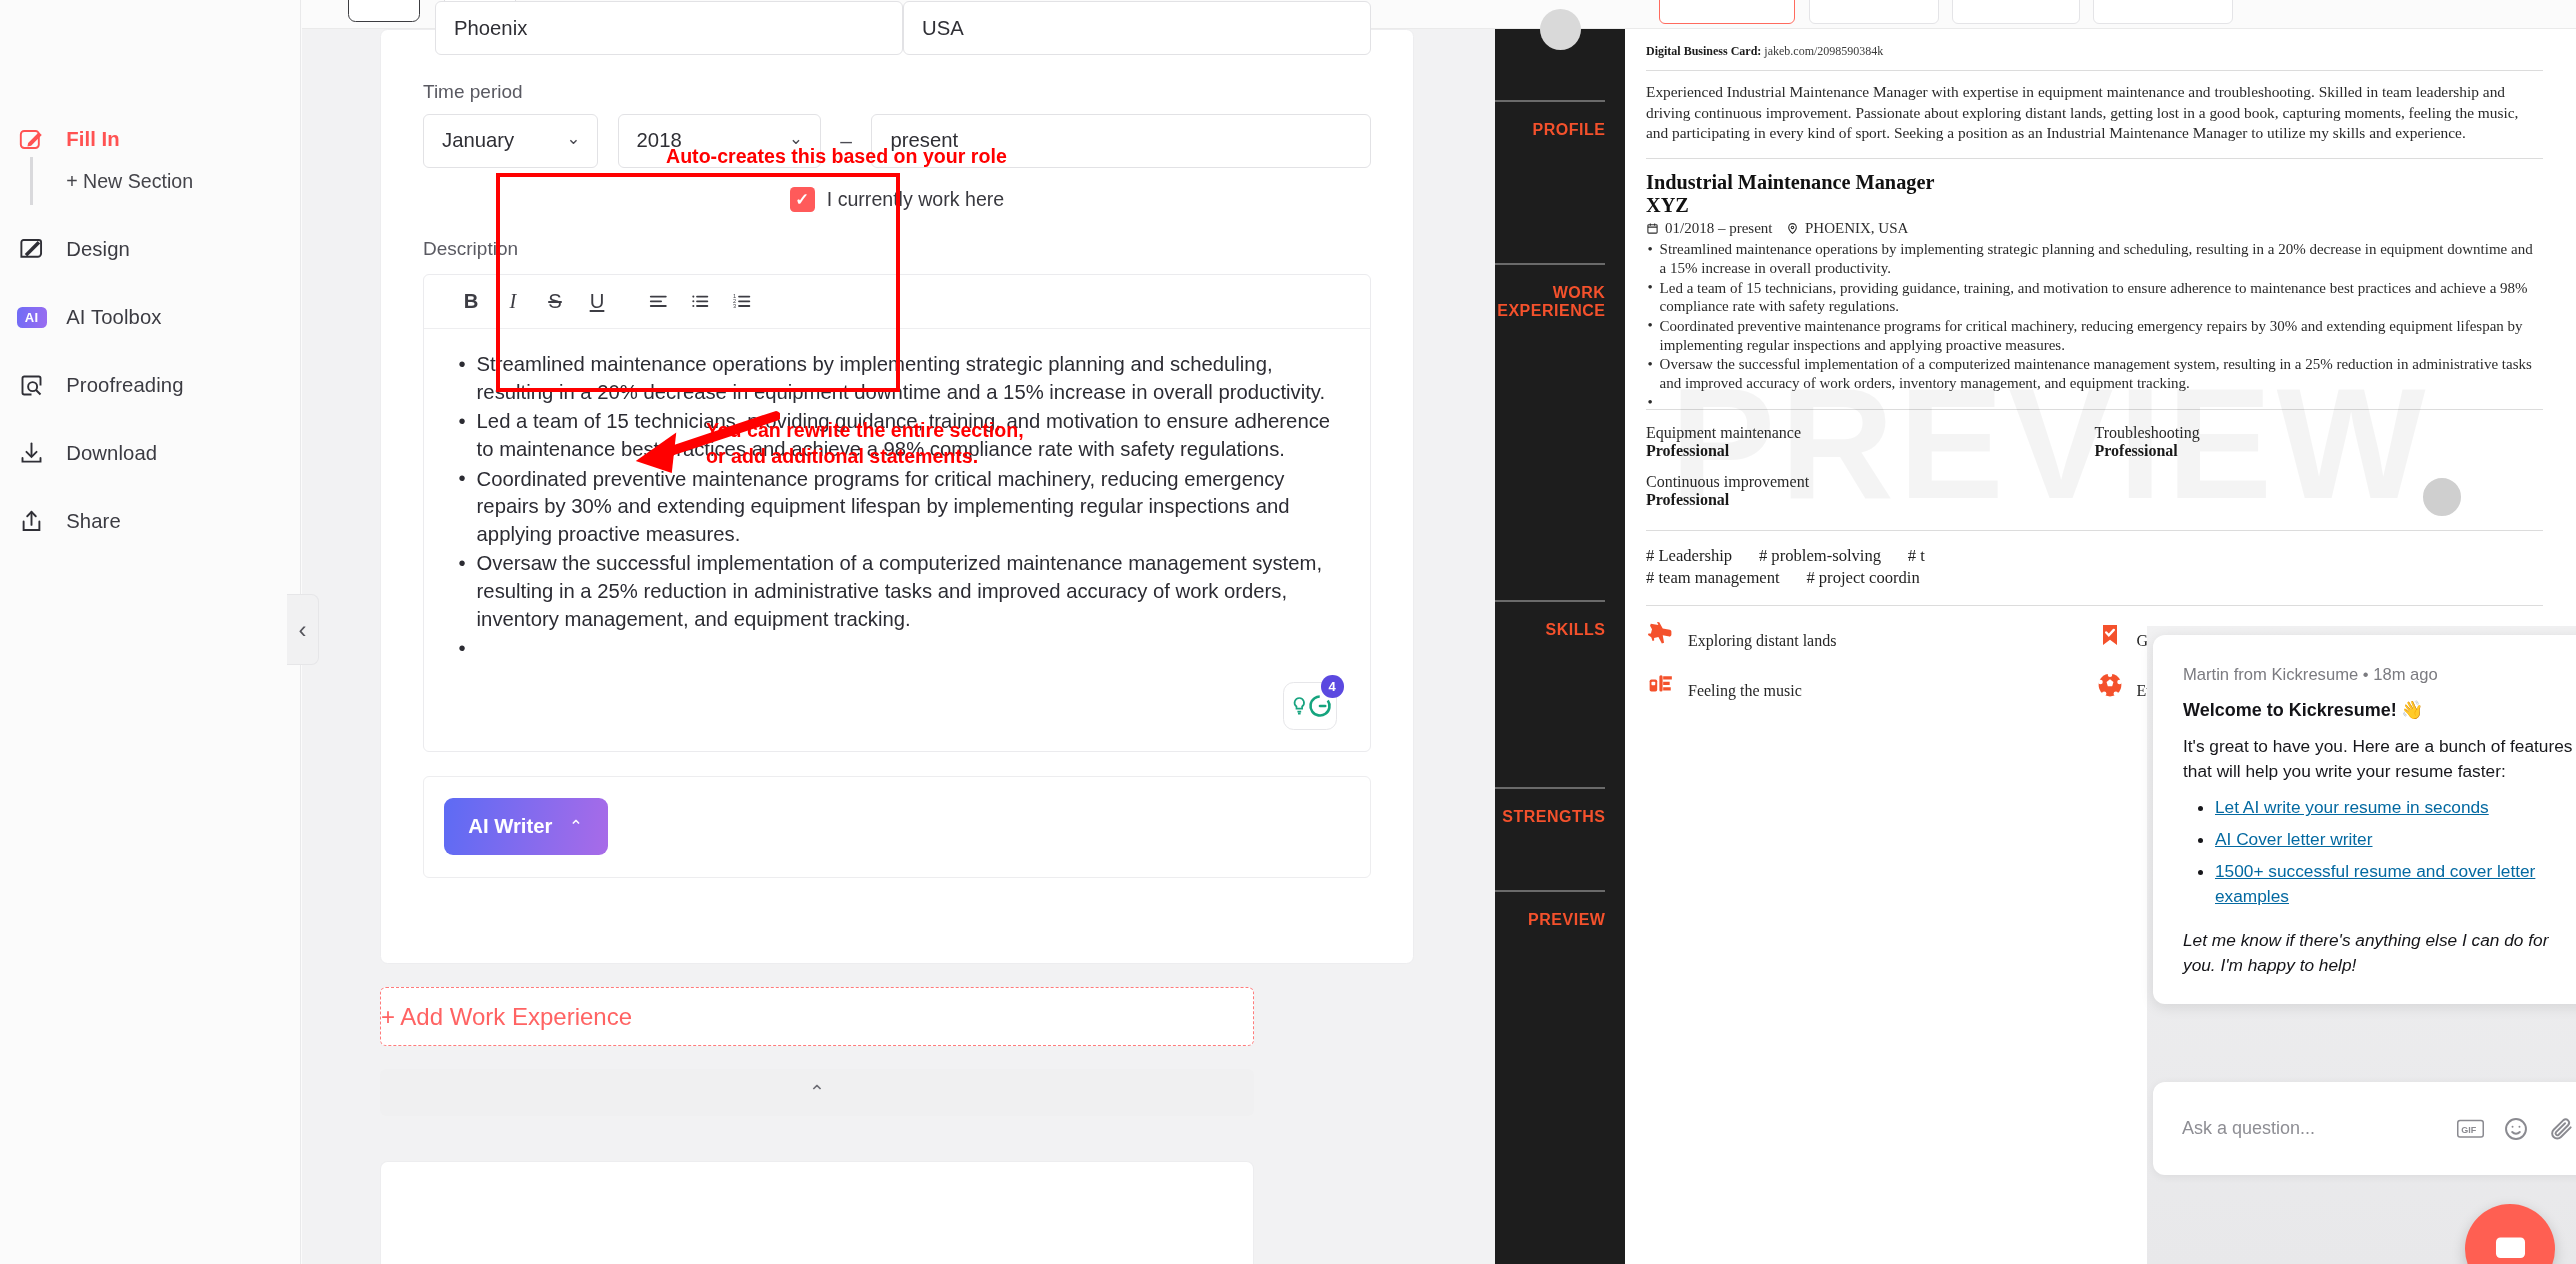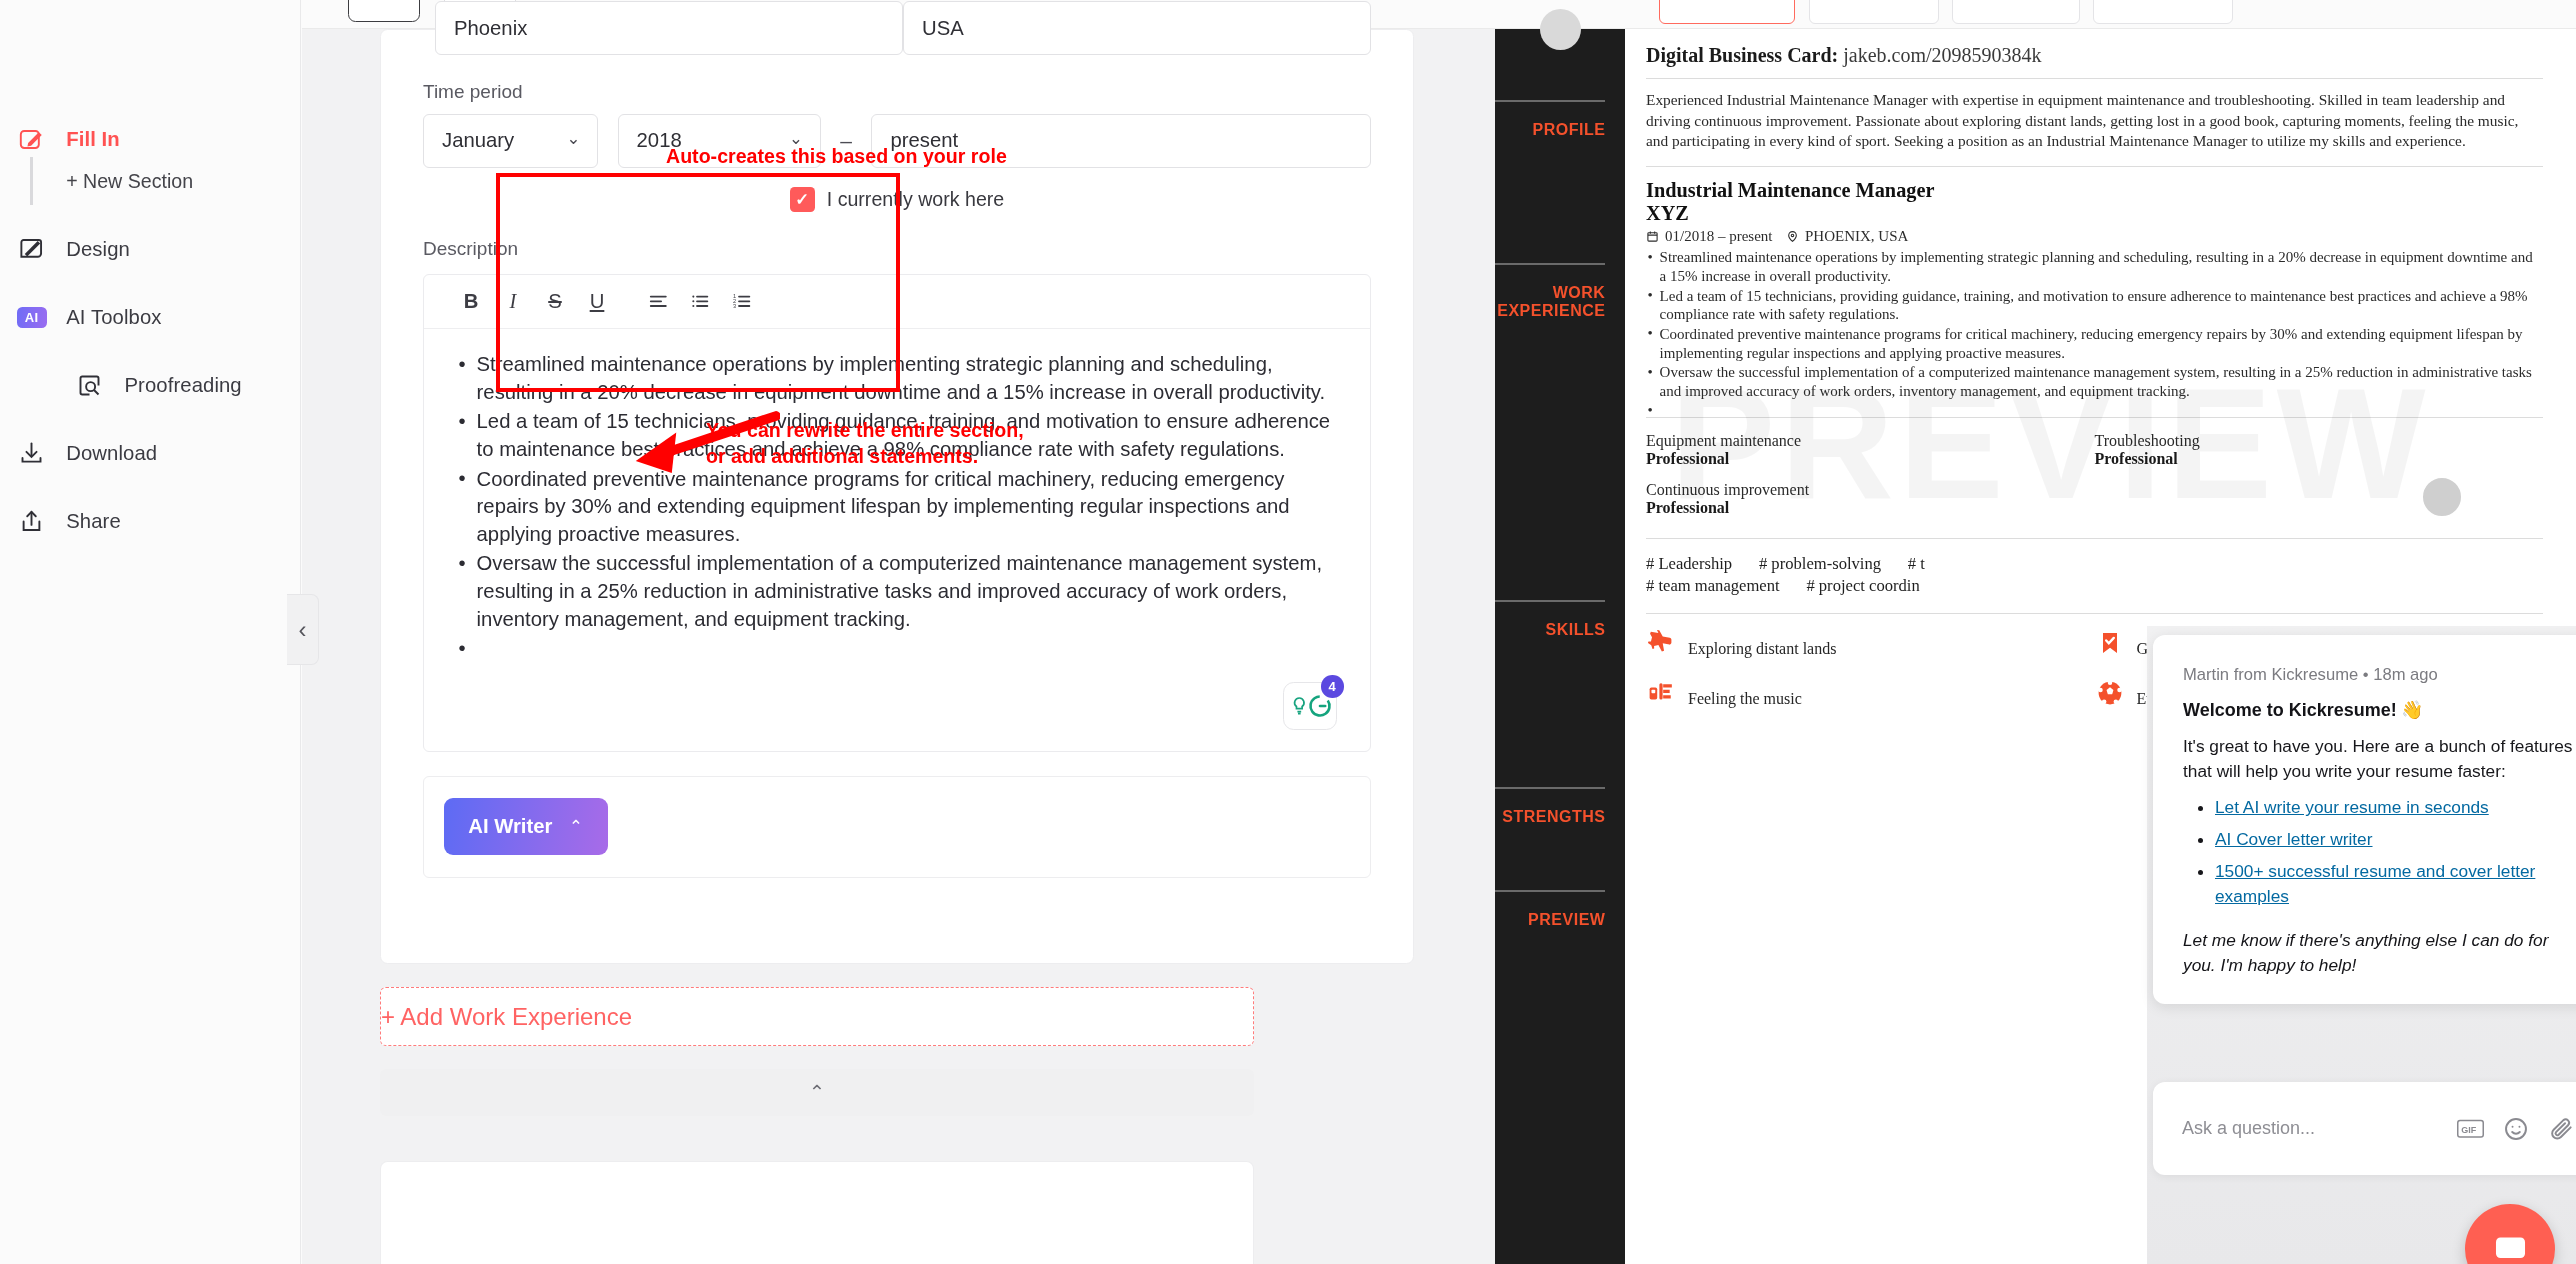--- a/index.html
+++ b/index.html
@@ -151,21 +151,21 @@
   .doc-right { flex: 1; position: relative; padding: 0 33px 0 21px; }
   .sec-tag {
     position:absolute; right: 19.6px; color:#f4512c; font-weight: 700; font-size: 16px;
     letter-spacing: 0.5px; text-align: right; line-height:1.12;
     font-family: "Liberation Sans", sans-serif;
   }
   .sec-rule { position:absolute; right: 19.6px; width: 115px; height: 1.5px; background:#6a6a6a; }
   .avatar-top { position:absolute; left: 45px; top:-19.6px; width: 41px; height: 41px; border-radius:50%; background:#d9d9d9; }
 
   .doc-serif { font-family: "Liberation Serif", serif; }
-  .dbc { font-size: 20px; color:#1b1b1b; padding-top: 15px; }
+  .dbc { font-size: 12px; color:#1b1b1b; padding-top: 15px; }
   .dbc b { font-weight: 700; }
   .dbc span.v { color:#3a3a3a; }
   .hr { height:0.8px; background:#dcdcdc; margin: 10.6px 0 12px 0; }
   .para { font-size: 15.4px; line-height: 1.32; color:#2a2a2a; }
   .job-title { font-size: 20.3px; font-weight: 700; color:#111; line-height:1.12; }
   .job-meta { font-size: 15px; color:#2c2c2c; margin: 3.8px 0 3px 0; display:flex; align-items:center; gap: 6px; }
   .job-bullets { list-style:none; margin-top: 1.5px; }
   .job-bullets li { position:relative; padding-left: 13.6px; font-size: 15px; line-height:1.25; color:#2b2b2b; margin-bottom:0.8px; }
   .job-bullets li::before { content:"•"; position:absolute; left:1.5px; top:-0.8px; }
   .skill-grid { display:flex; flex-wrap: wrap; }
@@ -250,21 +250,21 @@
       <span class="nav-label">Design</span>
     </div>
 
     <div class="nav-item" style="margin-top:26px;">
       <span class="nav-ico">
         <span style="display:inline-block;width:32px;height:21px;border-radius:5.3px;background:linear-gradient(100deg,#6f6cf6,#9a6cf0);color:#fff;font-size:13px;font-weight:700;text-align:center;line-height:21px;letter-spacing:0.4px;">AI</span>
       </span>
       <span class="nav-label">AI Toolbox</span>
     </div>
 
-    <div class="nav-item" style="margin-top:26px;justify-content:center;">
+    <div class="nav-item" style="margin-top:26px;">
       <span class="nav-ico">
         <svg width="27" height="27" viewBox="0 0 24 24" fill="none" stroke="#2f2f36" stroke-width="1.7">
           <path d="M20 12V5.5A1.5 1.5 0 0 0 18.5 4h-13A1.5 1.5 0 0 0 4 5.5v13A1.5 1.5 0 0 0 5.5 20H12"></path>
           <circle cx="13" cy="13" r="4"></circle>
             <path d="M16 16l4 4"></path>
         </svg>
       </span>
       <span class="nav-label">Proofreading</span>
     </div>
 

